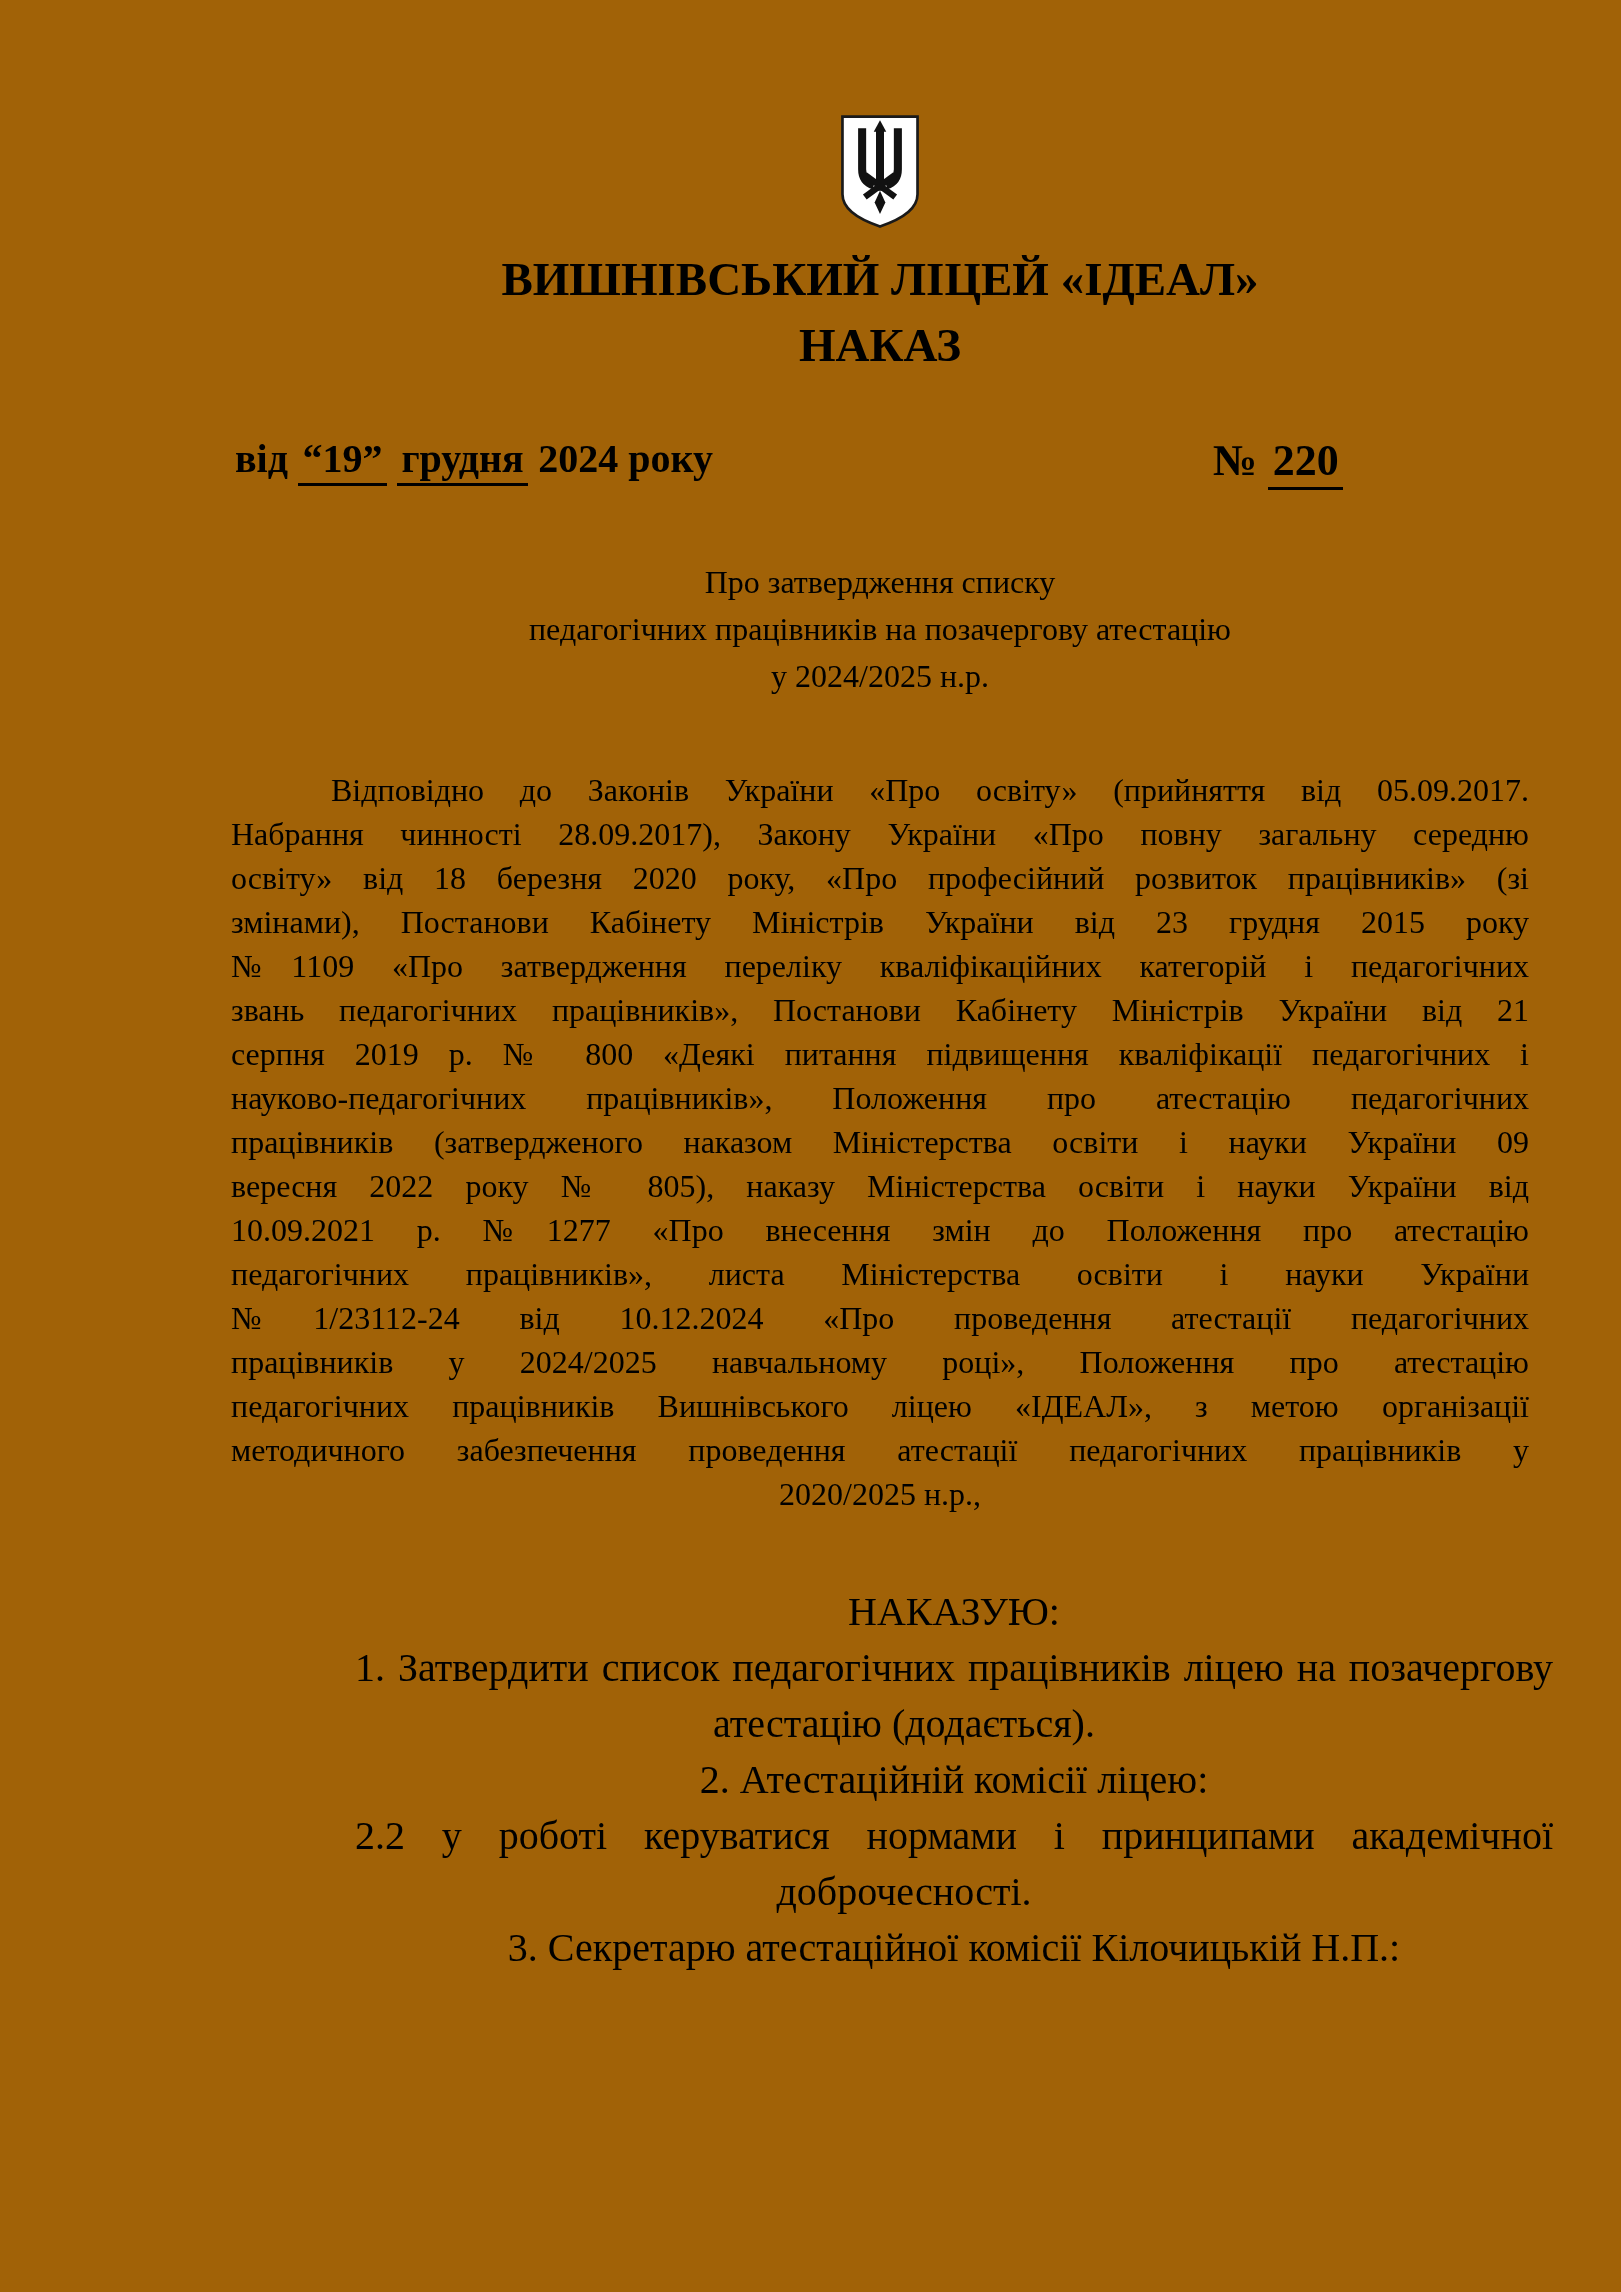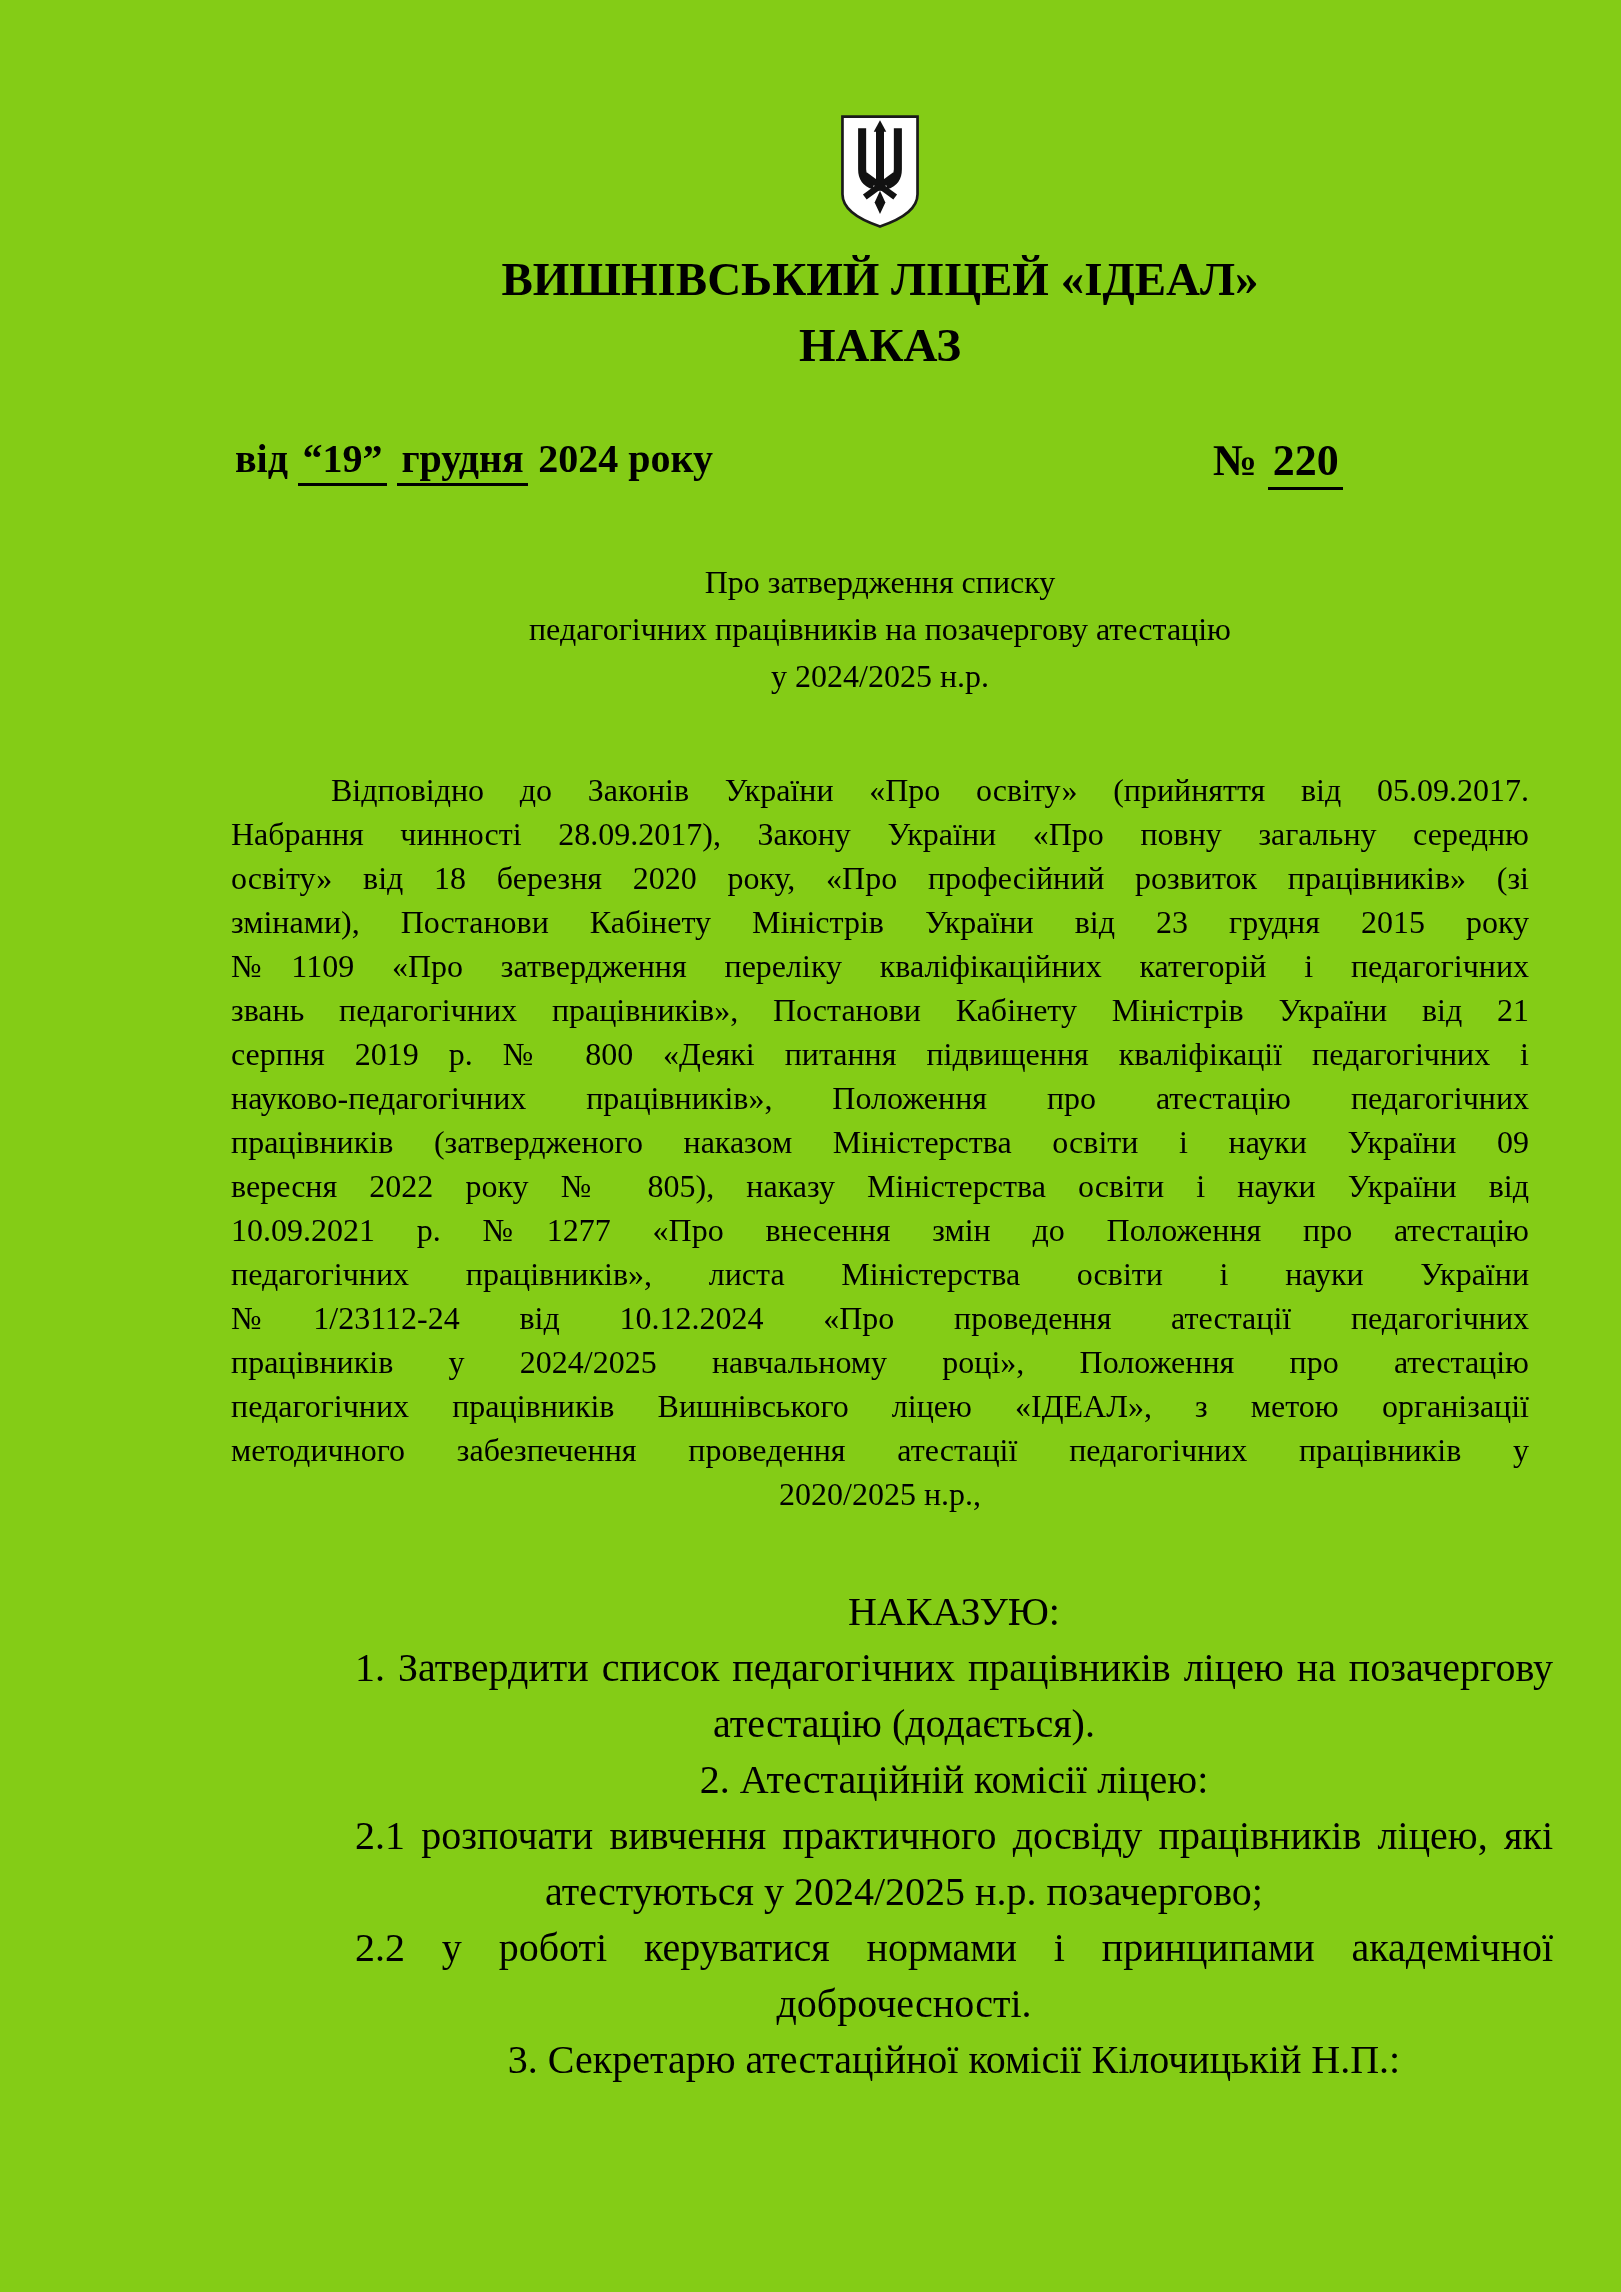--- a/index.html
+++ b/index.html
@@ -1,20 +1,20 @@
 <!DOCTYPE html>
 <html lang="uk" style="font-size:14.3px"><head>
 <meta charset="utf-8">
 <title>Наказ № 220</title>
 <style>
   html,body{margin:0;padding:0;background:#ffffff;}
   .page{
     position:relative;
     width:1622px;height:2293px;
-    background:#84cc16;
+    background:#a16207;
     color:#000;
     font-family:"Liberation Serif","DejaVu Serif",serif;
     overflow:hidden;
   }
   .emblem{position:absolute;left:838px;top:113px;width:84px;height:118px;}
   .school-name{
     position:absolute;left:231px;top:252px;width:1298px;
     text-align:center;font-weight:bold;font-size:47px;white-space:nowrap;
   }
   .doc-type{
@@ -104,24 +104,20 @@
   <div class="order">
     <div class="pl indent">НАКАЗУЮ:</div>
     <div>
       <div class="jl indent">1. Затвердити список педагогічних працівників ліцею на позачергову</div>
       <div class="pl">атестацію (додається).</div>
     </div>
     <div>
       <div class="pl indent">2. Атестаційній комісії ліцею:</div>
     </div>
     <div>
-      <div class="jl indent">2.1 розпочати вивчення практичного досвіду працівників ліцею, які</div>
-      <div class="pl">атестуються у 2024/2025 н.р. позачергово;</div>
-    </div>
-    <div>
       <div class="jl indent">2.2 у роботі керуватися нормами і принципами академічної</div>
       <div class="pl">доброчесності.</div>
     </div>
     <div>
       <div class="pl indent">3. Секретарю атестаційної комісії Кілочицькій Н.П.:</div>
     </div>
   </div>
 
 </div>
 

